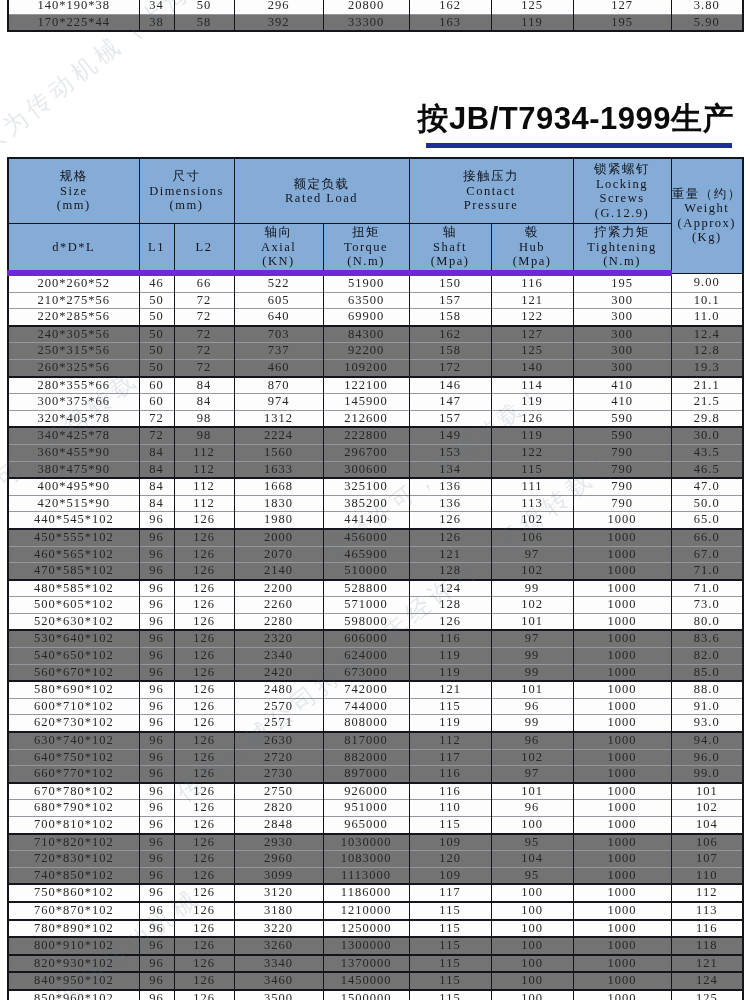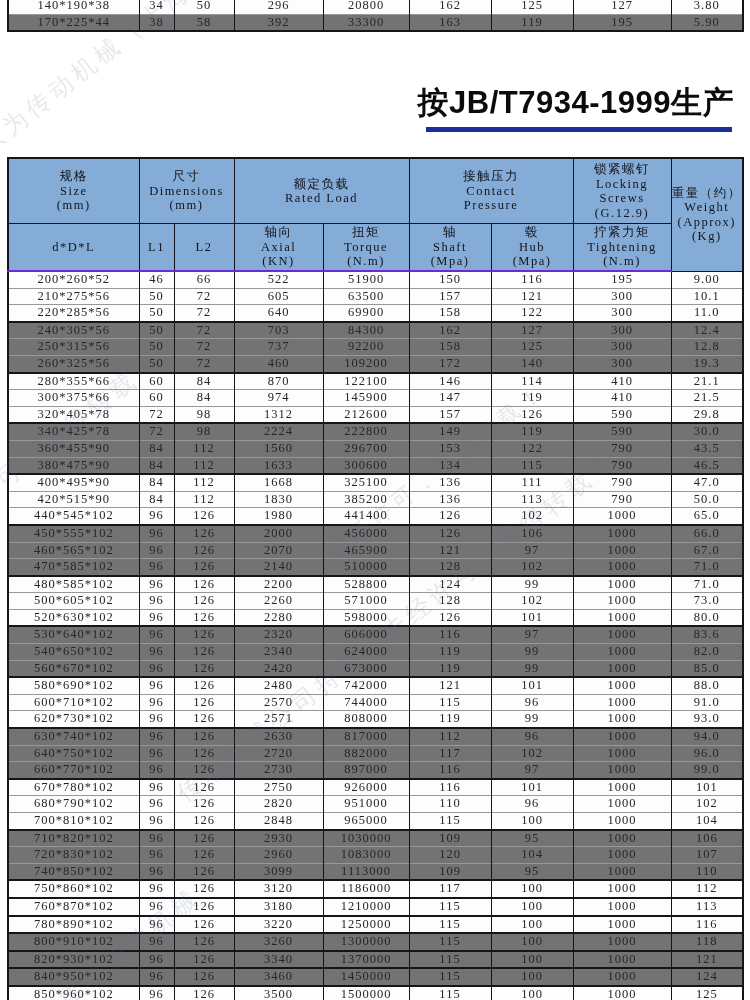--- a/index.html
+++ b/index.html
@@ -15,34 +15,34 @@
     letter-spacing:1px;overflow:hidden;white-space:nowrap;}
   .data-table tbody tr{border-top:1px solid #97979f;background:#fdfdfd;}
   .data-table tbody tr.shaded{background:#737373;}
   .data-table tbody tr.group-end{border-bottom:2px solid #14141c;}
 
   
   .top-table-wrap{position:absolute;top:-4px;left:7px;}
   .top-table-wrap td{height:15.5px;line-height:15.5px;}
 
   
-  .title-block{position:absolute;top:81px;left:0;width:750px;text-align:right;
+  .title-block{position:absolute;top:97px;left:0;width:750px;text-align:right;
     box-sizing:border-box;padding-right:16px;}
   .title-text{font-family:"Liberation Sans","DejaVu Sans",sans-serif;font-weight:bold;
     font-size:31px;color:#0b0b0b;line-height:44px;letter-spacing:0.5px;}
   .title-underline{width:306px;height:5px;background:#1e2d9c;margin:2px 2px 0 auto;}
 
   
   .main-table-wrap{position:absolute;top:157px;left:7px;}
   .main-table-wrap thead th{background:#84acd6;border:1.5px solid #14141c;
     font-weight:normal;font-size:12.5px;color:#14141c;letter-spacing:1.5px;
     white-space:pre;line-height:14.5px;padding:1px 0;vertical-align:middle;
     font-family:"Liberation Serif","DejaVu Serif",serif;}
   .main-table-wrap thead tr.h1 th{height:62px;}
-  .main-table-wrap thead tr.h2 th{height:44px;border-bottom:2px solid #6d28d9;}
+  .main-table-wrap thead tr.h2 th{height:44px;border-bottom:6px solid #6d28d9;}
 
   
   .watermark-layer{position:absolute;inset:0;z-index:6;pointer-events:none;}
   .wm{position:absolute;transform:rotate(-38deg);transform-origin:left center;
     font-size:24px;color:#5f7287;opacity:0.15;letter-spacing:5px;white-space:nowrap;
     font-family:"DejaVu Sans",sans-serif;}
   .wm.w0{left:-40px;top:150px;}
   .wm.w1{left:-70px;top:520px;}
   .wm.w2{left:180px;top:780px;}
   .wm.w3{left:330px;top:540px;font-size:22px;}

